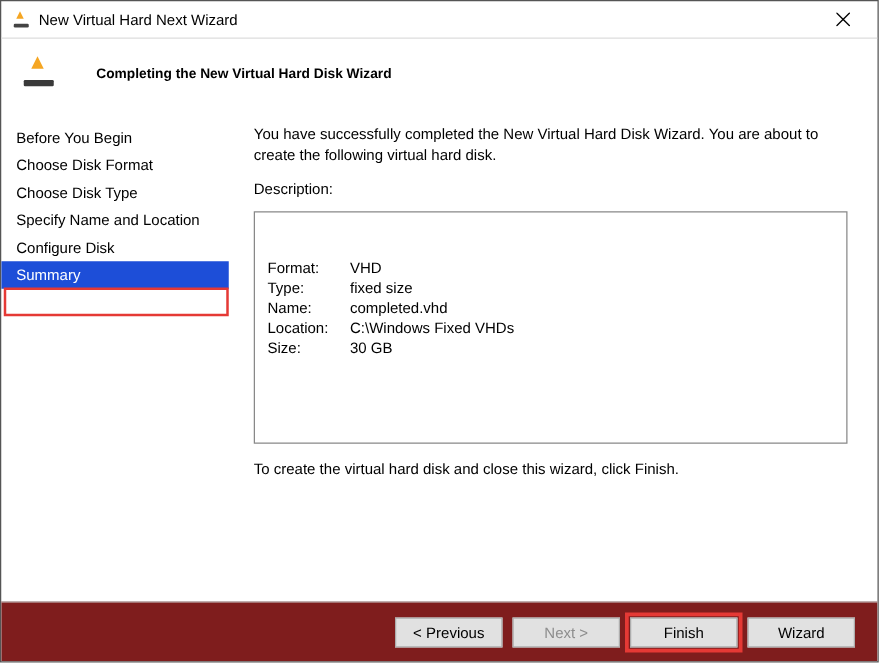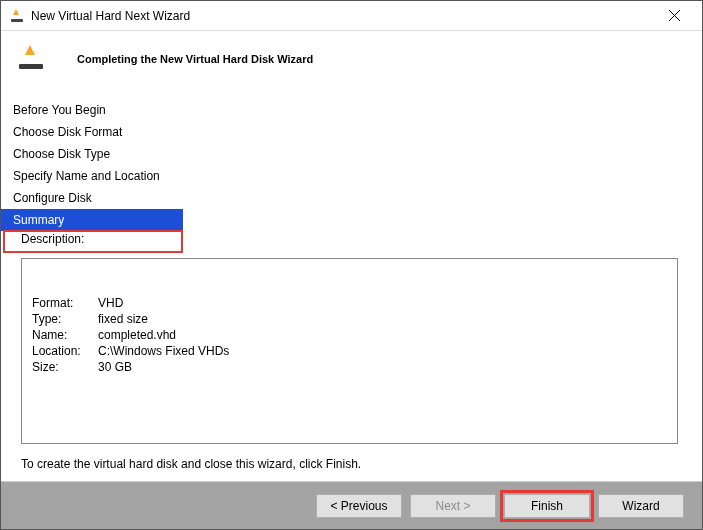--- a/index.html
+++ b/index.html
@@ -76,21 +76,20 @@
     border-right:5px solid transparent;
     border-bottom:10px solid #f5a623;
   }
   .header h1 {
     font-size:11px;
     font-weight:700;
   }
   .content {
     display:flex;
     height: 370px;
-    flex-direction: column;
   }
   .nav {
     width:182px;
     padding-top:0;
   }
   .nav-item {
     padding: 4px 0 4px 12px;
     cursor:pointer;
   }
   .nav-item.active {
@@ -120,21 +119,21 @@
   }
   .tbl { display:table; border-spacing:0;margin-top:28px; }
   .row { display:table-row; }
   .cell { display:table-cell; padding:1px 0; }
   .cell.key { width:66px; }
   .footer {
     position:absolute;
     bottom:0; left:0; right:0;
     height:48px;
     border-top:1px solid #ccc;
-    background:#a3a3a3;
+    background:#7f1d1d;
     display:flex;
     justify-content:flex-end;
     align-items:center;
     padding-right:18px;
     gap:8px;
   }
   .btn {
     min-width:86px;
     height:24px;
     background:#e1e1e1;
@@ -176,20 +175,21 @@
     <div class="nav-item">Before You Begin</div>
     <div class="nav-item">Choose Disk Format</div>
     <div class="nav-item">Choose Disk Type</div>
     <div class="nav-item">Specify Name and Location</div>
     <div class="nav-item">Configure Disk</div>
     <div class="nav-item active">Summary</div>
   </div>
   <div class="nav-highlight"></div>
 
   <div class="main">
+    <p>You have successfully completed the New Virtual Hard Disk Wizard. You are about to create the following virtual hard disk.</p>
     <p class="desc-label">Description:</p>
     <div class="desc-box">
       <div class="tbl">
         <div class="row">
           <span class="cell key">Format:</span>
           <span class="cell">VHD</span>
         </div>
         <div class="row">
           <span class="cell key">Type:</span>
           <span class="cell">fixed size</span>

